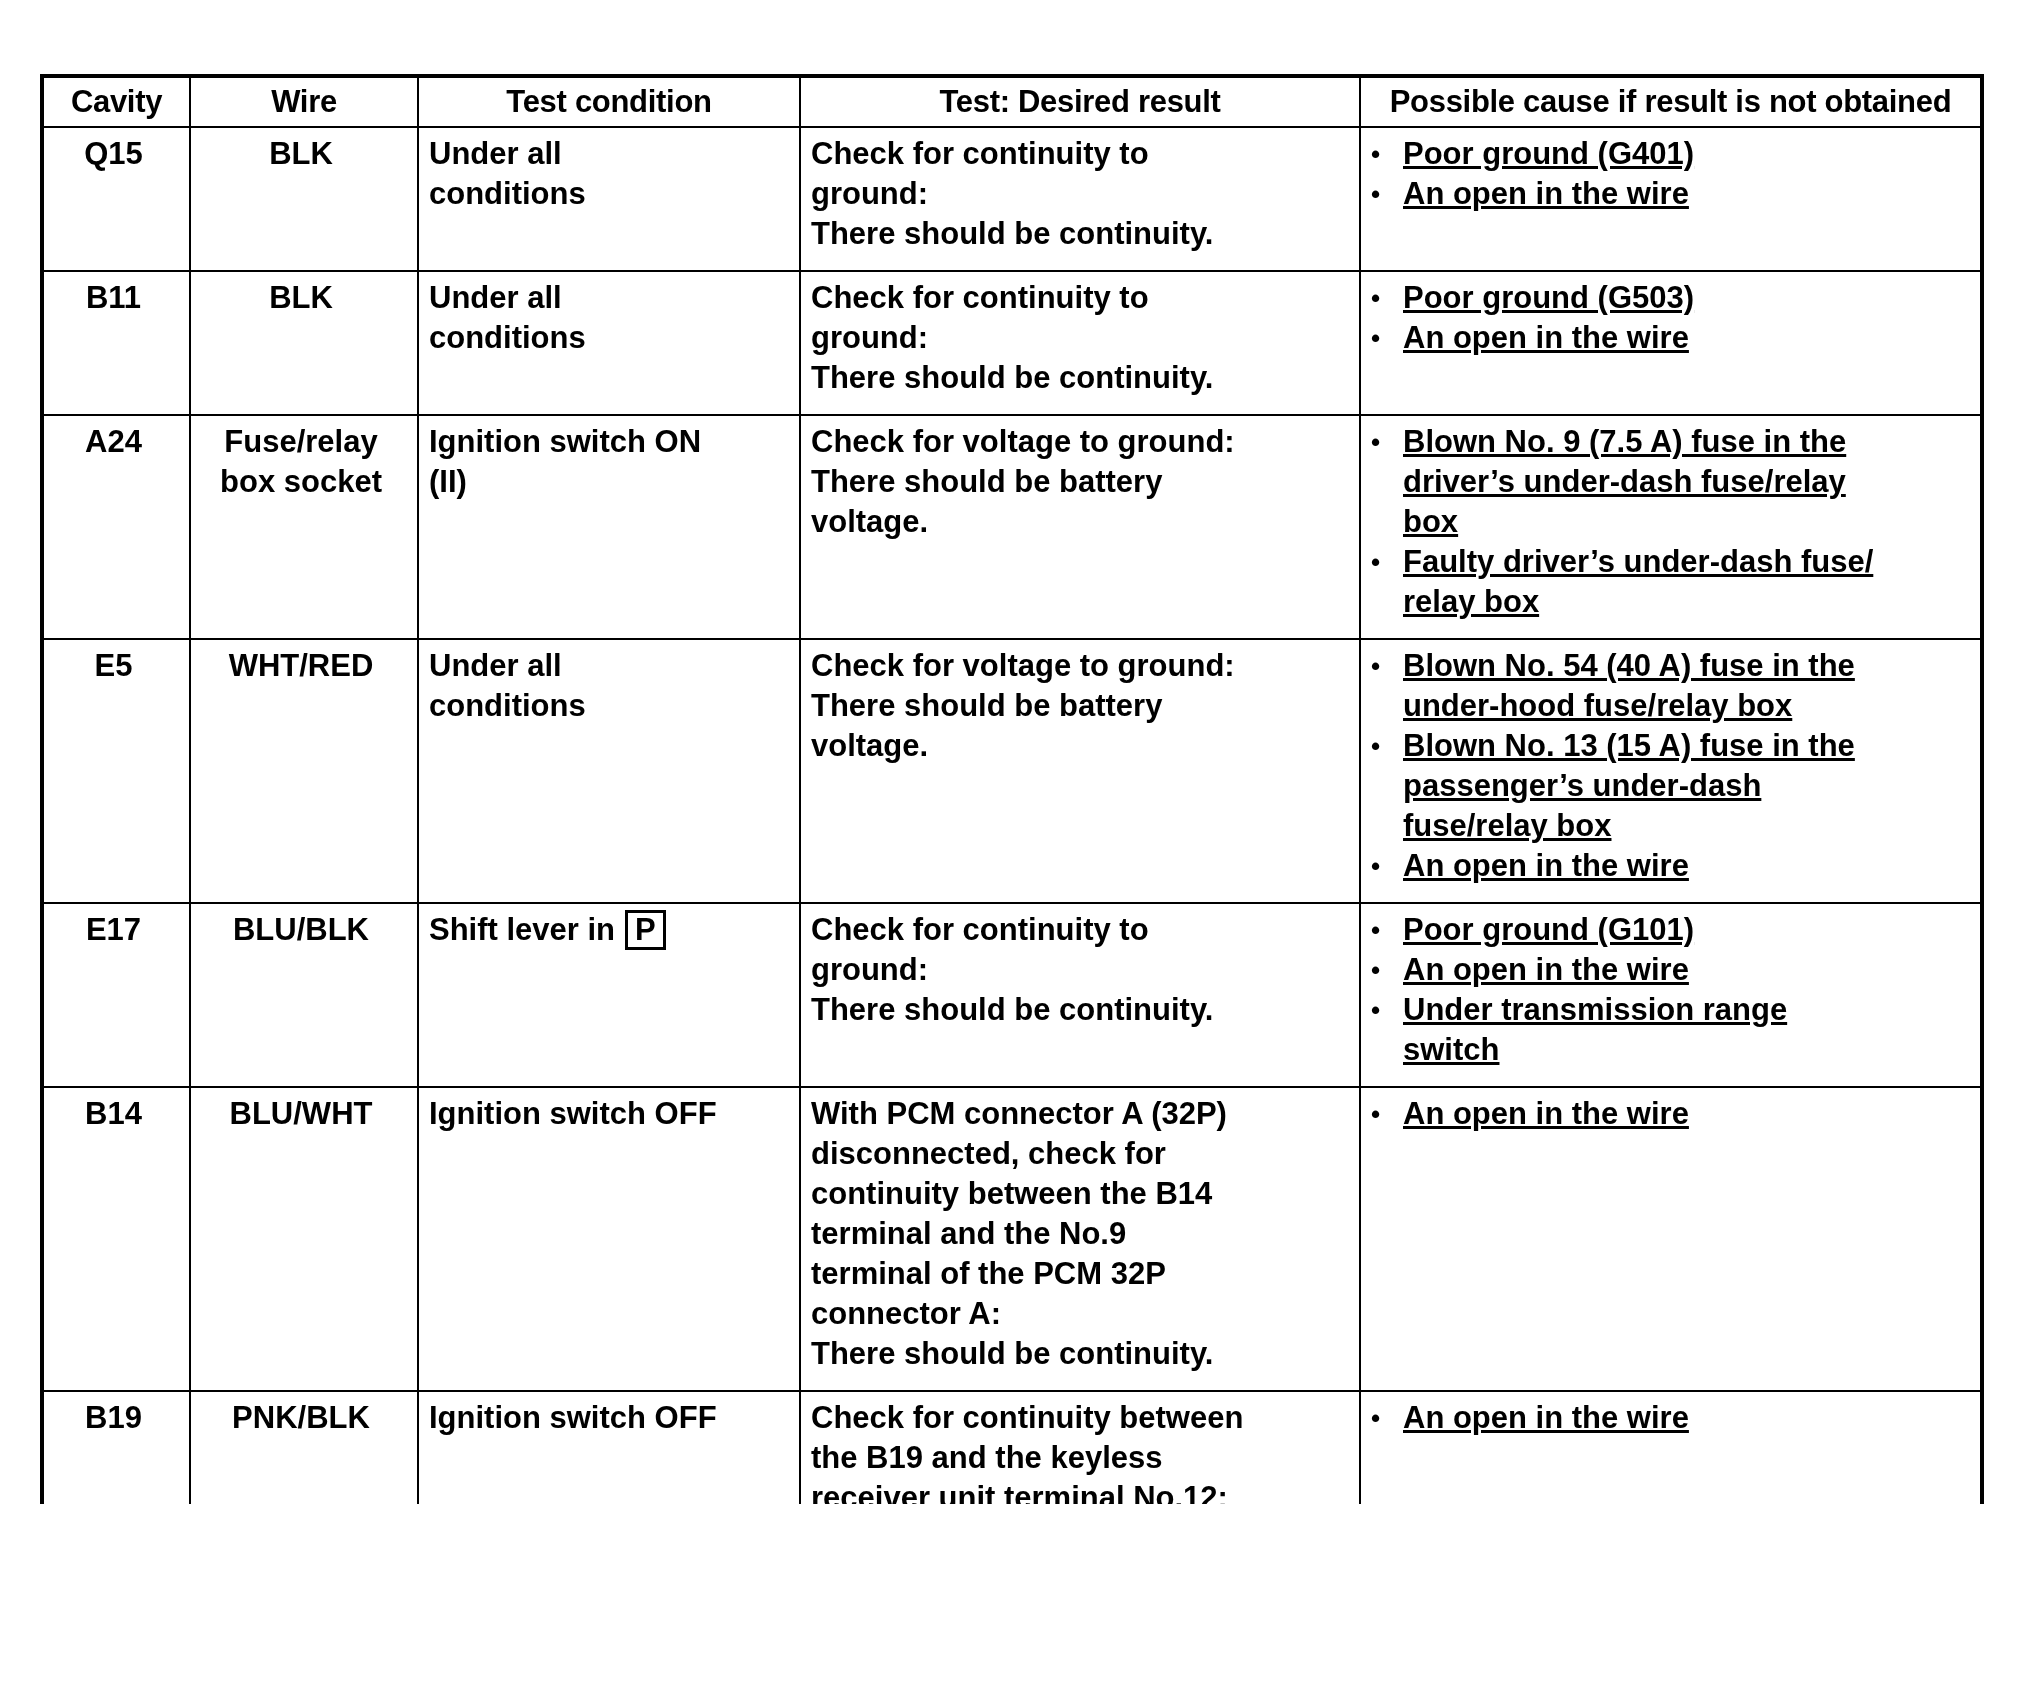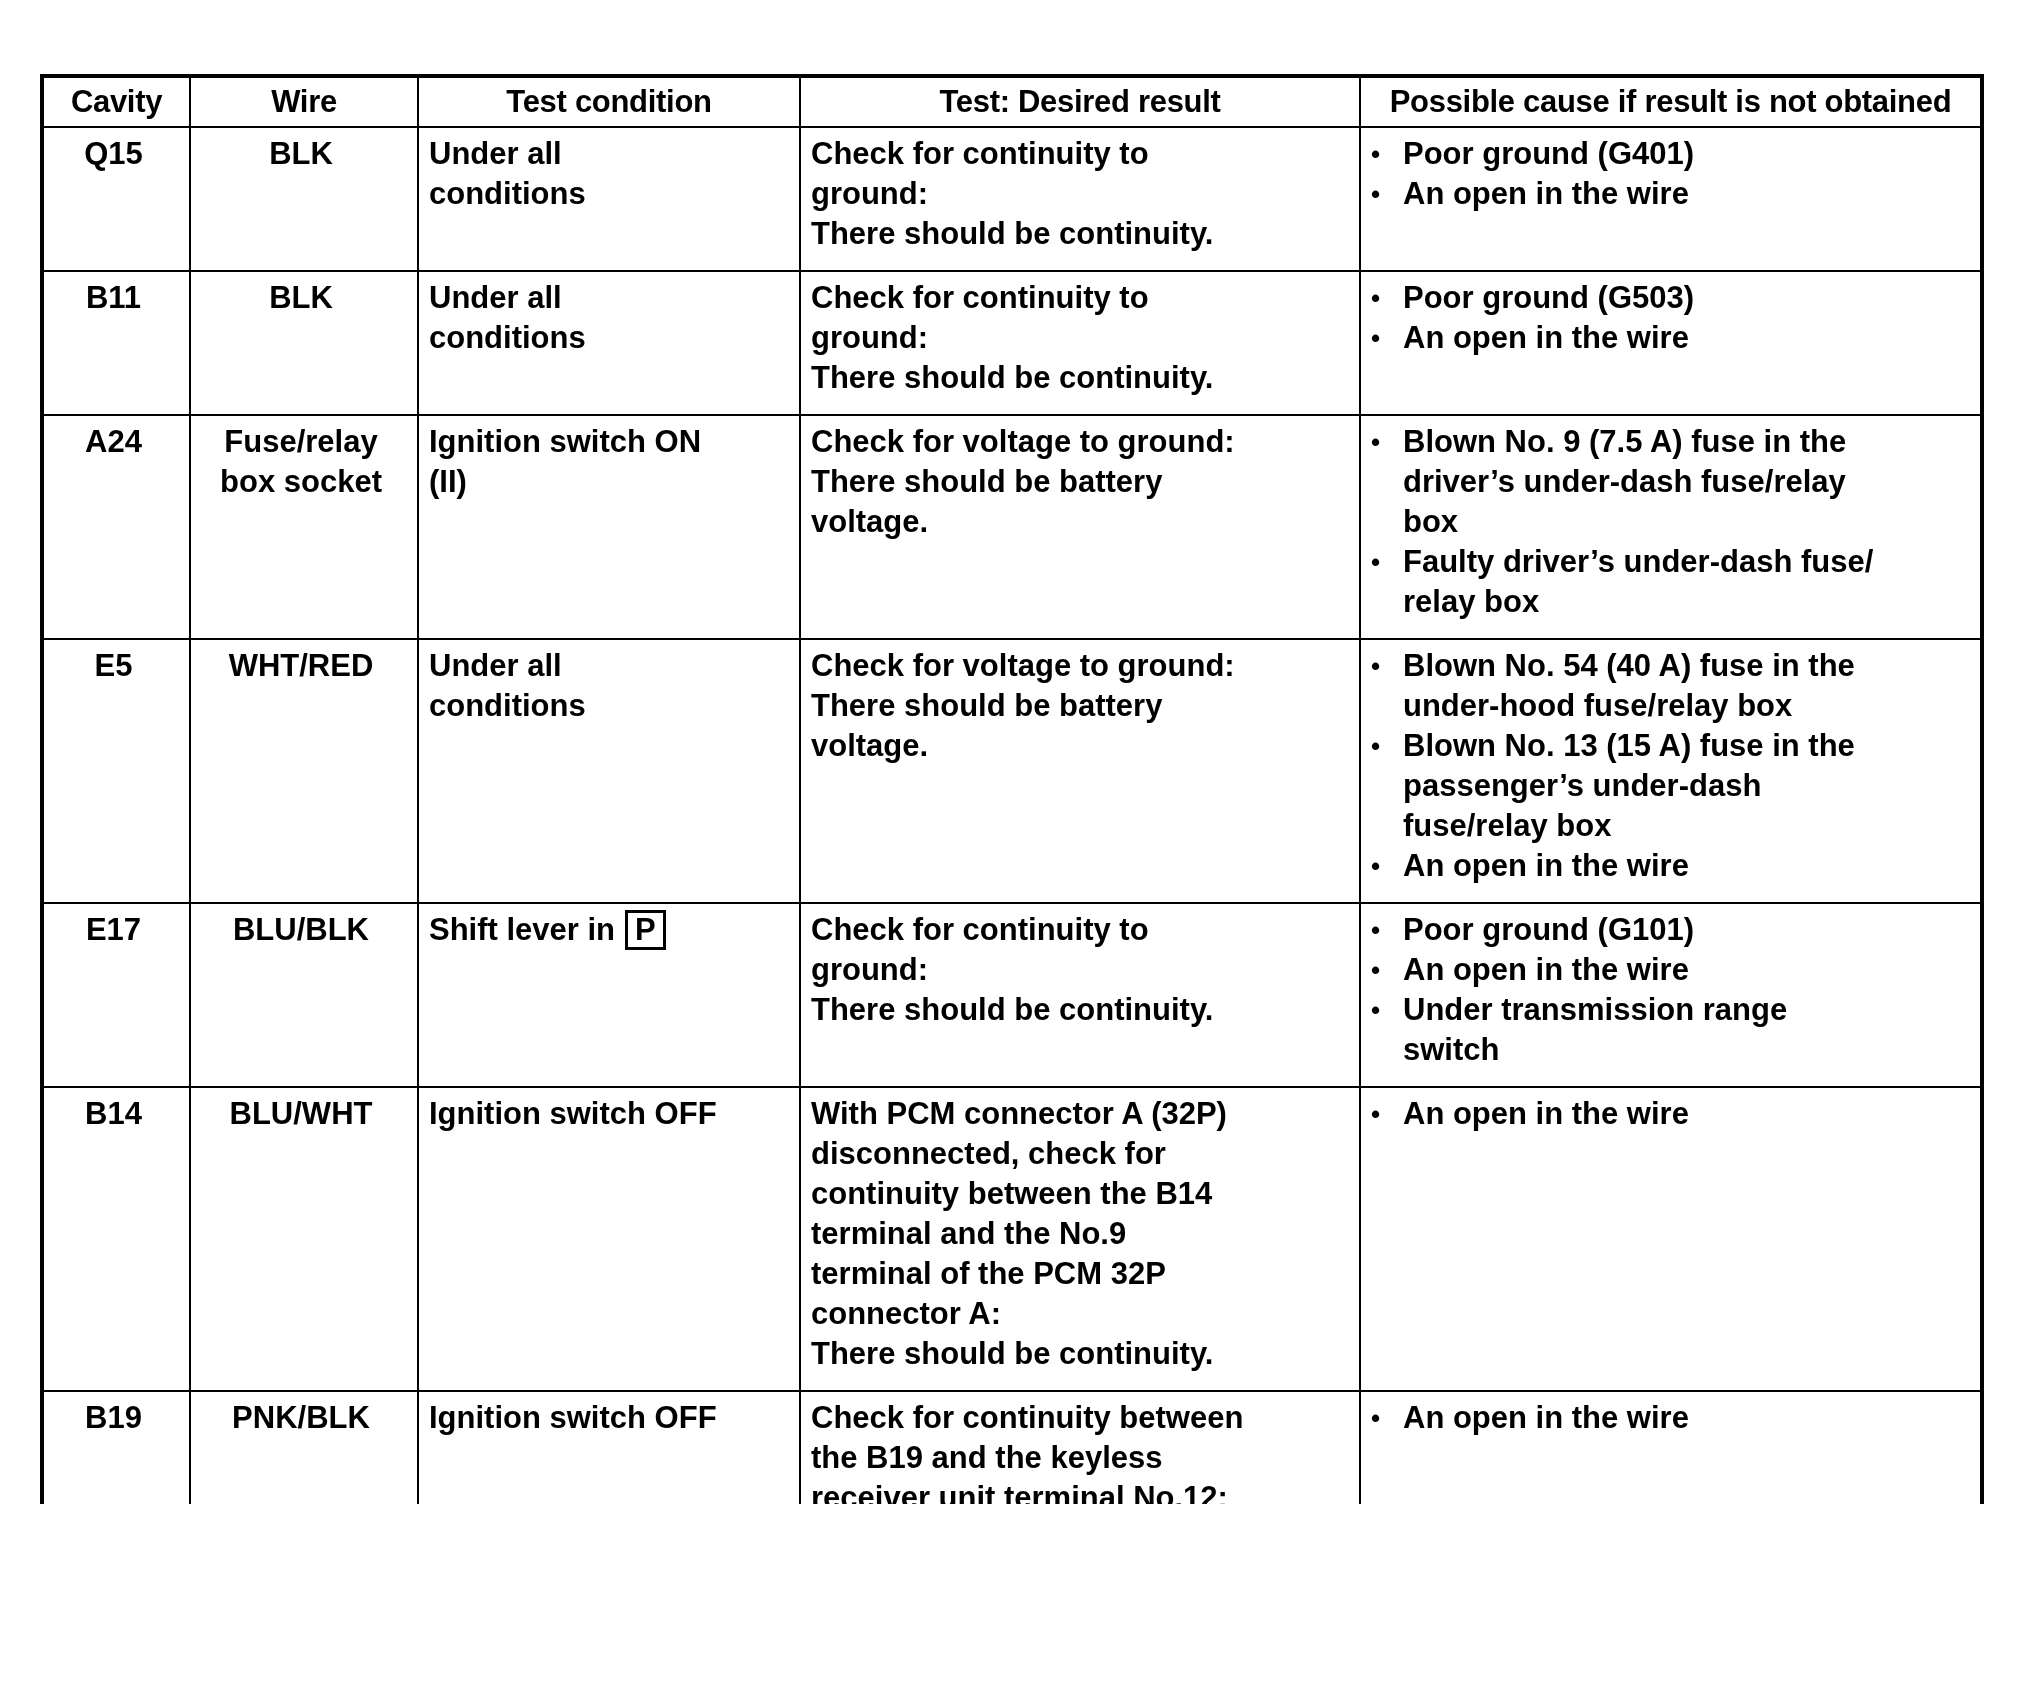--- a/index.html
+++ b/index.html
@@ -63,20 +63,21 @@
   }
   .bullet {
     flex: none;
     width: 32px;
     text-align: left;
     font-size: 26px;
     line-height: 40px;
   }
   .bullet-text {
     white-space: pre-line;
+    text-decoration: underline;
   }
   .boxed {
     display: inline-block;
     border: 3px solid #000000;
     padding: 0 7px;
     margin-left: 10px;
     line-height: 34px;
     font-weight: 700;
   }
   .figure-id {

